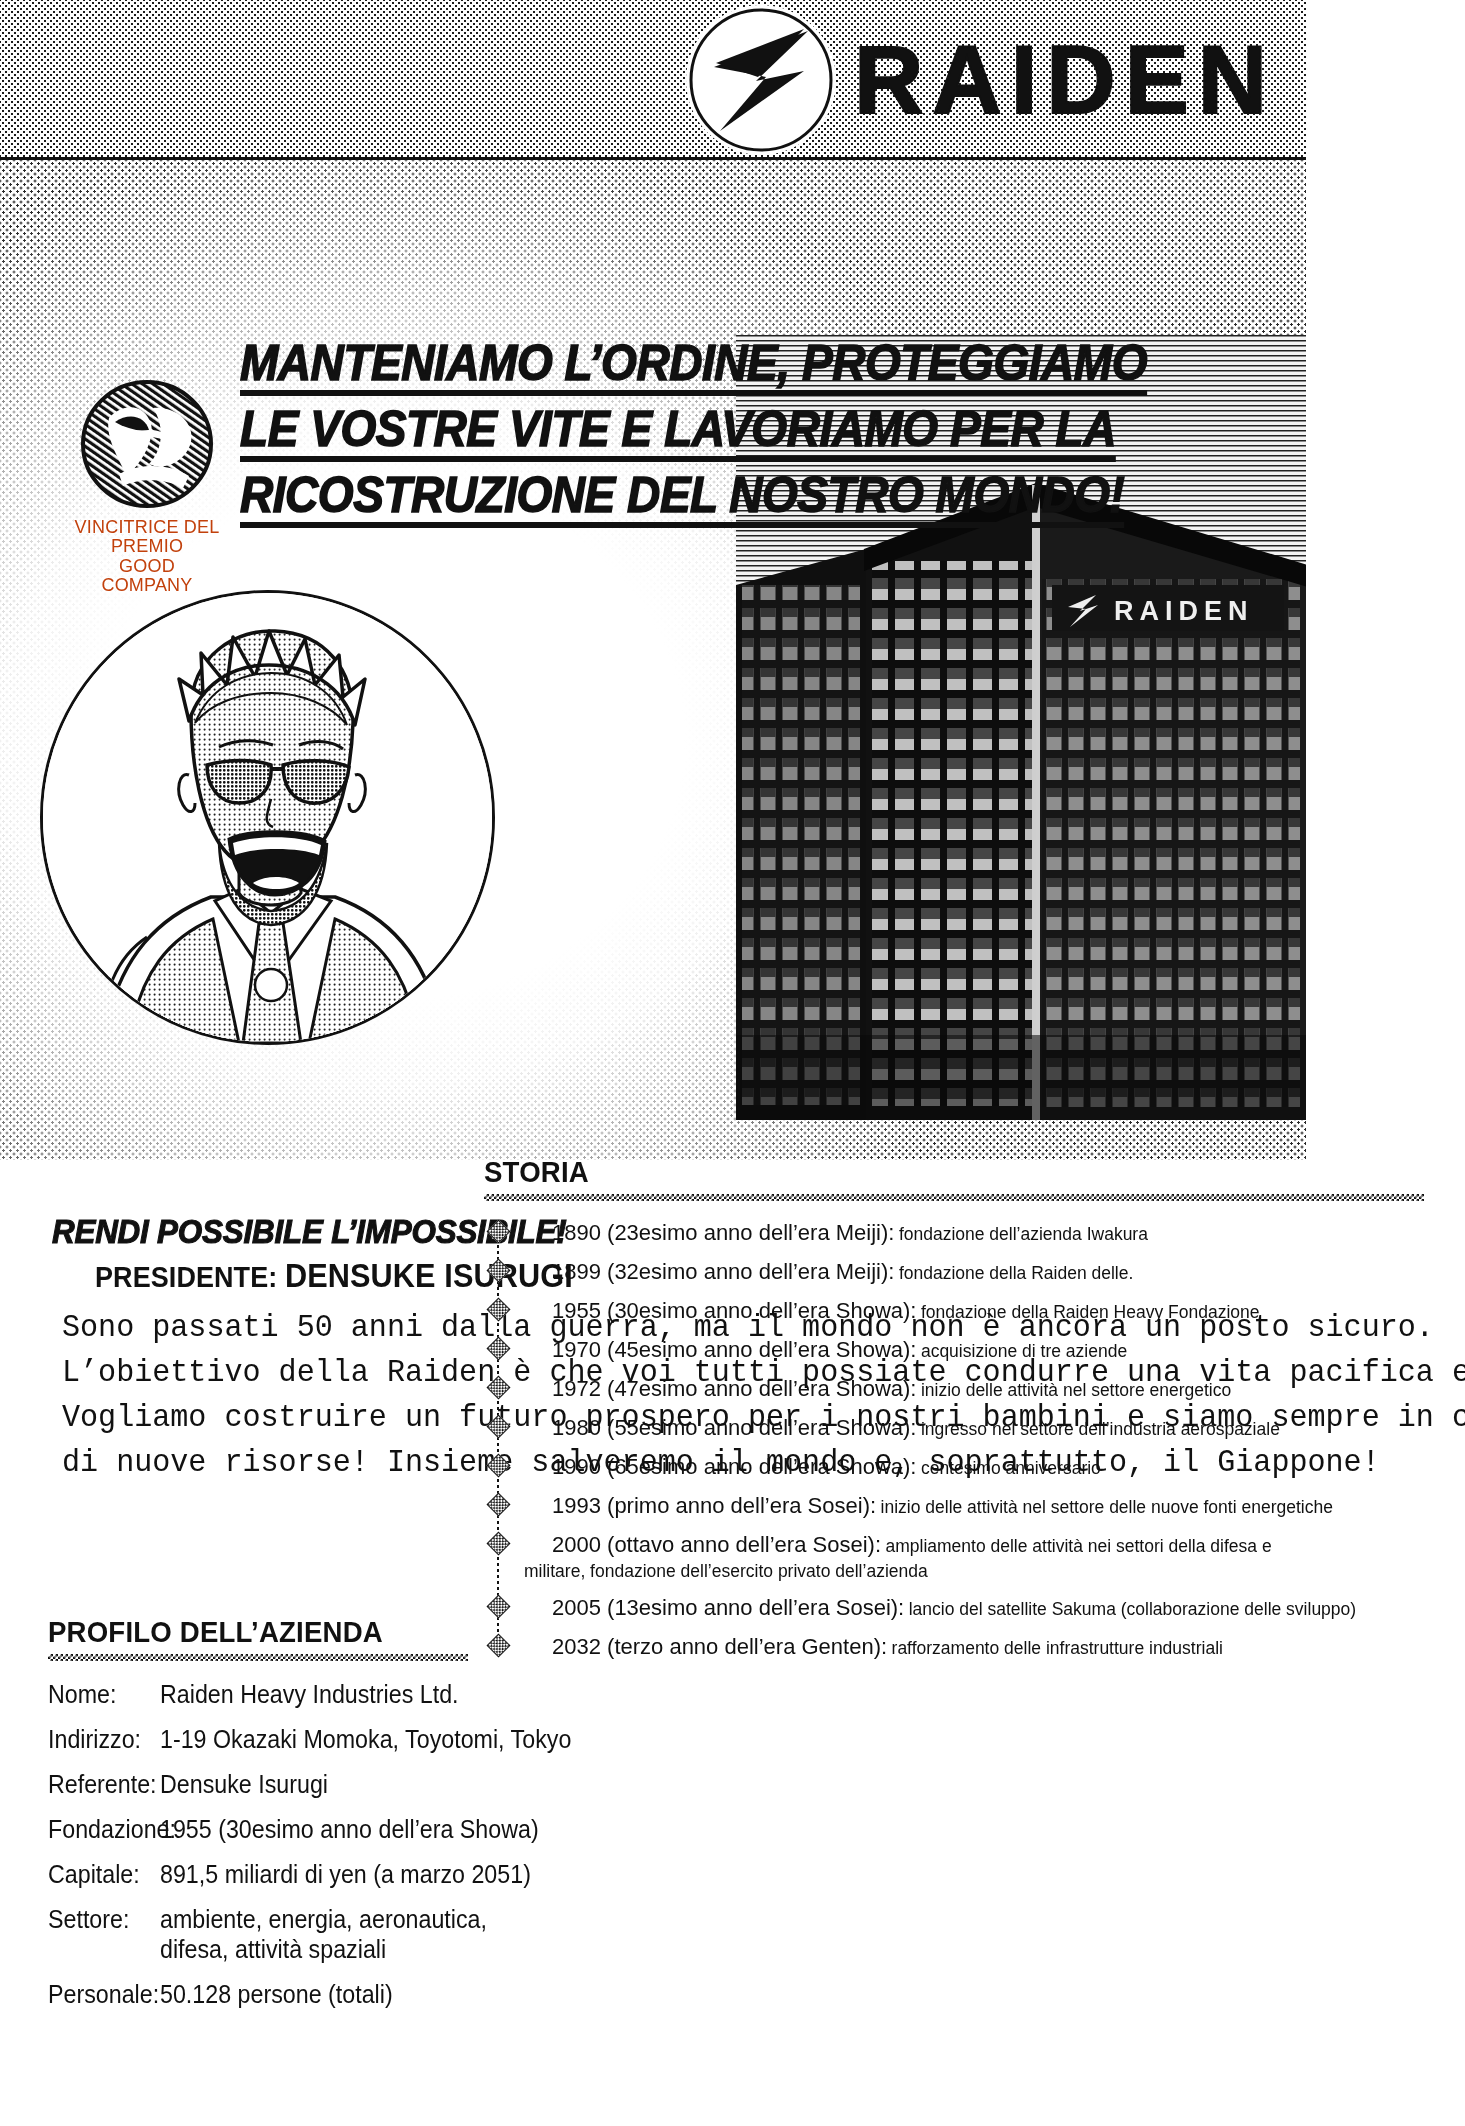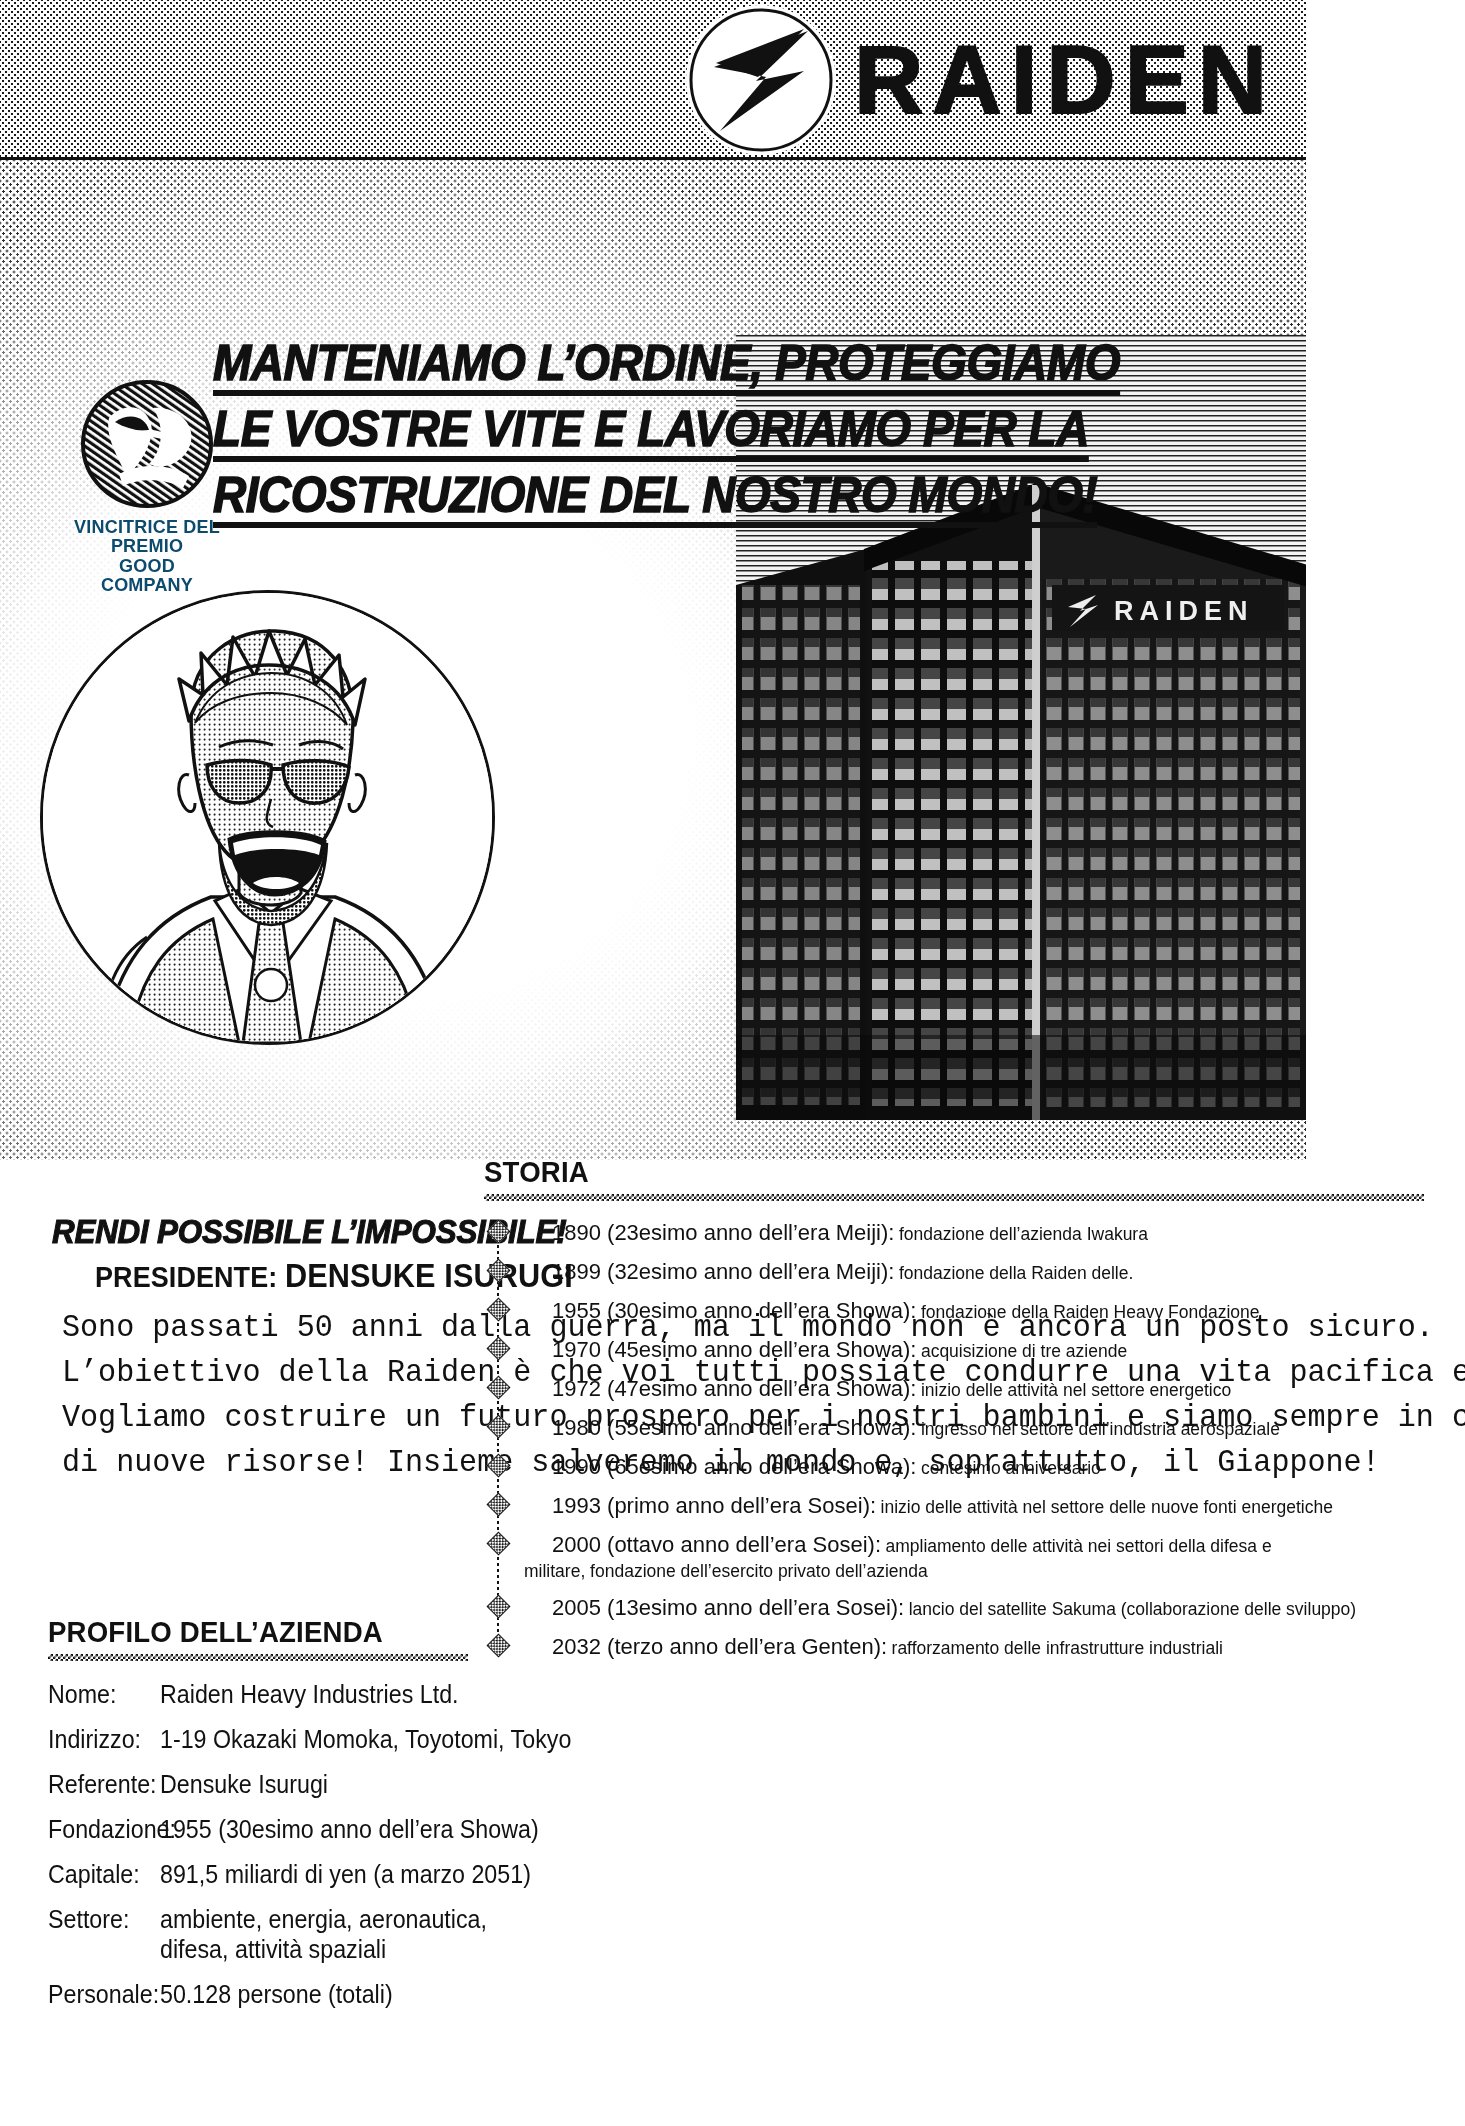--- a/index.html
+++ b/index.html
@@ -76,28 +76,28 @@
   
   .award {
     position: absolute; left: 72px; top: 218px; width: 150px;
     text-align: center; z-index: 6;
   }
   .award-seal {
     width: 136px; height: 132px; margin: 0 auto 8px auto;
     position: relative;
   }
   .award-caption {
-    font-weight: 700; font-size: 18px; line-height: 1.08;
-    letter-spacing: .2px; color:#0c4a6e;
+    font-weight: 400; font-size: 18px; line-height: 1.08;
+    letter-spacing: .2px; color:#c2410c;
     text-shadow: 0 0 3px #fff, 0 0 6px #fff, 1px 1px 0 #fff, -1px -1px 0 #fff;
   }
 
   
   .headline {
-    position: absolute; left: 213px; top: 178px; width: 772px; z-index: 7;
+    position: absolute; left: 240px; top: 178px; width: 772px; z-index: 7;
   }
   .headline-line {
     font-weight: 700; font-style: italic;
     font-size: 50px; line-height: 1.00;
     letter-spacing: -.5px;
     transform: scaleX(0.92);
     transform-origin: left center;
     -webkit-text-stroke: 1.6px #111;
     color: #111;
     white-space: nowrap;

